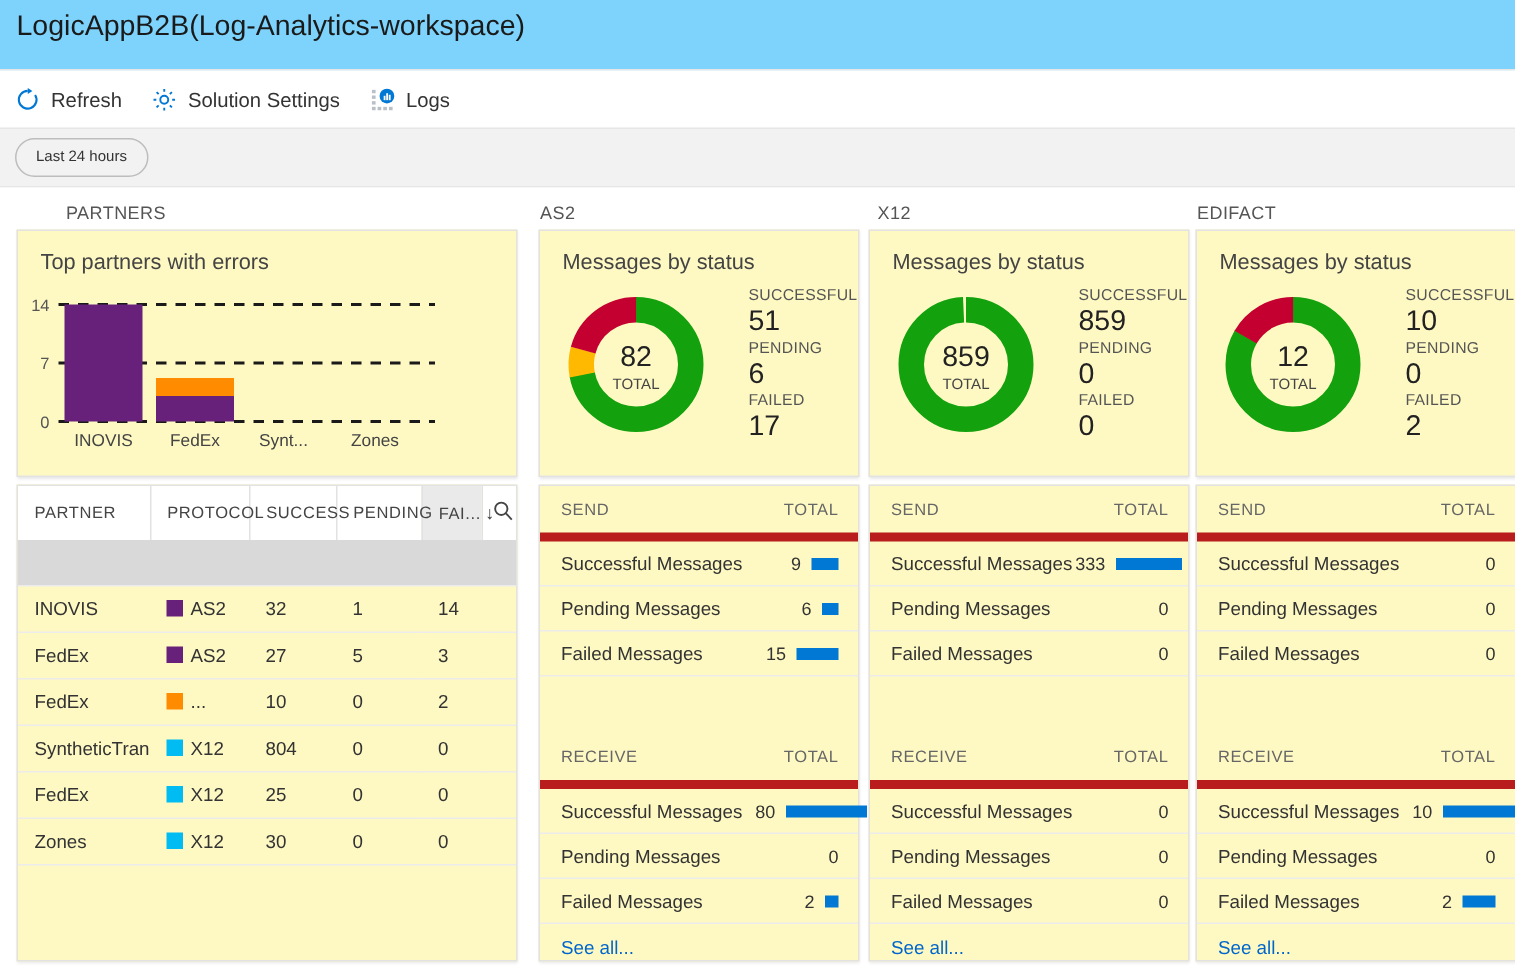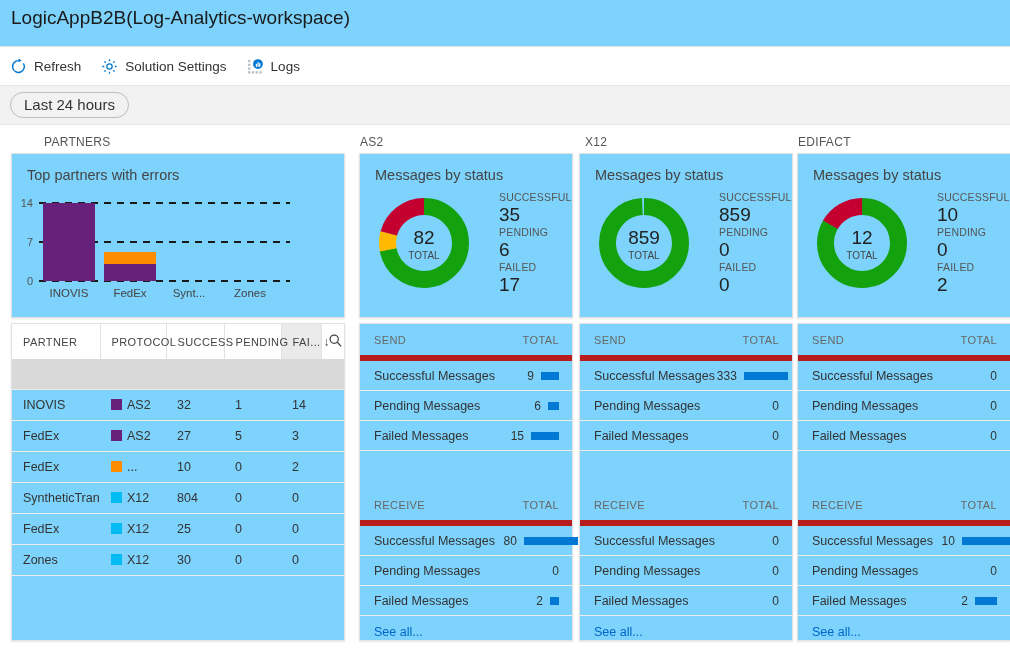--- a/index.html
+++ b/index.html
@@ -33,31 +33,31 @@
   .cmd-icon { width: 17px; height: 17px; display: block; flex: 0 0 17px; }
 
   
   .filterband {
     position: absolute; left: 0; top: 86px; width: 1010px; height: 39px;
     background: #f2f2f2; border-bottom: 1px solid #e6e6e6;
     display: flex; align-items: center; padding-left: 10px;
   }
   .pill {
     border: 1px solid #bdbdbd; border-radius: 13px; background: #f2f2f2;
-    font-size: 15px; color: #333; padding: 4px 13px 5px 13px; line-height: 15px;
+    font-size: 10px; color: #333; padding: 4px 13px 5px 13px; line-height: 15px;
     cursor: pointer;
   }
 
   
   .board { position: absolute; left: 0; top: 125px; width: 1010px; height: 525px; background: #fff; }
   .col-head {
     position: absolute; font-size: 12px; color: #555; letter-spacing: .3px; top: 10px;
   }
   .panel {
-    position: absolute; background: #7dd3fc;
+    position: absolute; background: #fef9c3;
     border: 1px solid #e2e2e2;
     box-shadow: 0 1px 2px rgba(0,0,0,0.10);
   }
   .panel-title { font-size: 14.5px; color: #444; padding: 13px 0 0 15px; }
 
   
   .barchart { position: relative; width: 100%; height: 118px; margin-top: 8px; }
   .bc-svg { display: block; }
   .bc-axis-label { font-size: 11px; fill: #555; }
   .bc-cat { font-size: 11.5px; fill: #444; }
@@ -304,21 +304,21 @@
             <circle r="36.5" fill="none" stroke="#C3002F" stroke-width="17" stroke-dasharray="47.5 181.8" transform="rotate(195.3)"></circle>
             <text x="0" y="1" text-anchor="middle" font-size="19" fill="#222" font-family="Liberation Sans, sans-serif">82</text>
             <text x="0" y="16" text-anchor="middle" font-size="10" fill="#444" font-family="Liberation Sans, sans-serif">TOTAL</text>
           </g>
         </svg>
         <div class="legend">
           <div class="leg-item">
             <div class="leg-bar" style="background:#13A10E"></div>
             <div class="leg-txt">
               <span class="leg-name">SUCCESSFUL</span>
-              <span class="leg-val">35</span>
+              <span class="leg-val">51</span>
             </div>
           </div>
           <div class="leg-item">
             <div class="leg-bar" style="background:#FFB900"></div>
             <div class="leg-txt">
               <span class="leg-name">PENDING</span>
               <span class="leg-val">6</span>
             </div>
           </div>
           <div class="leg-item">

